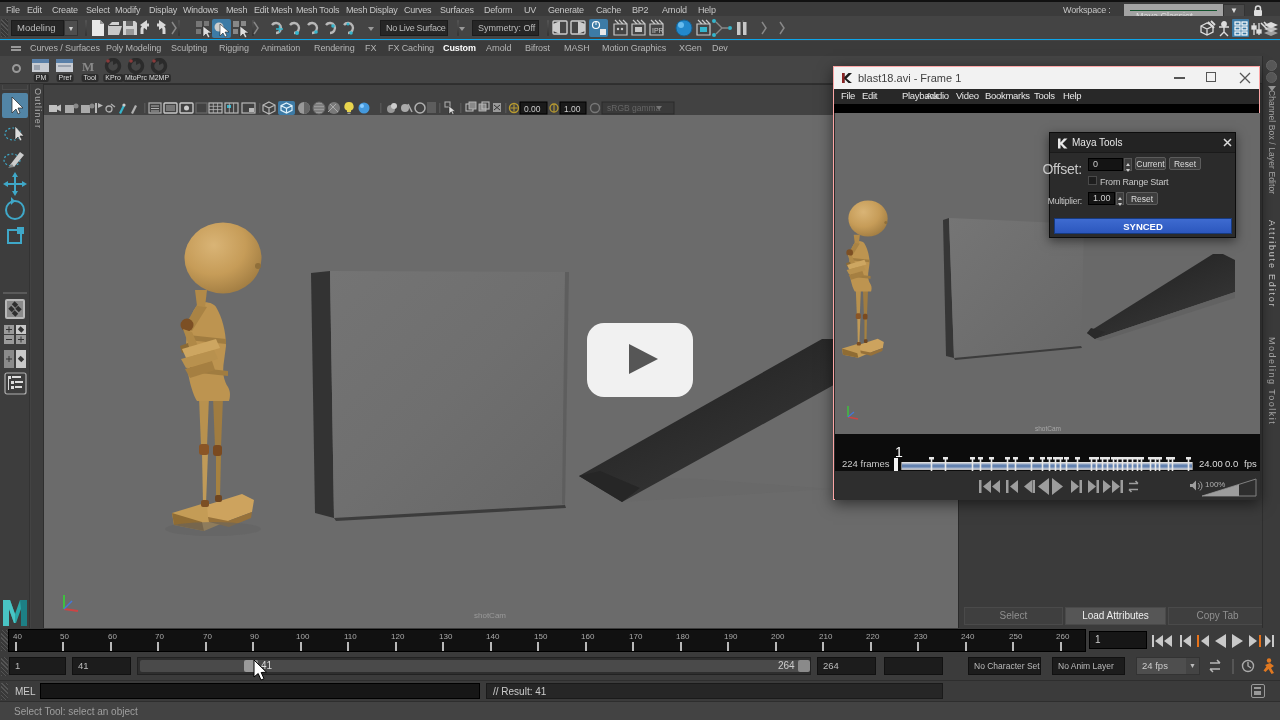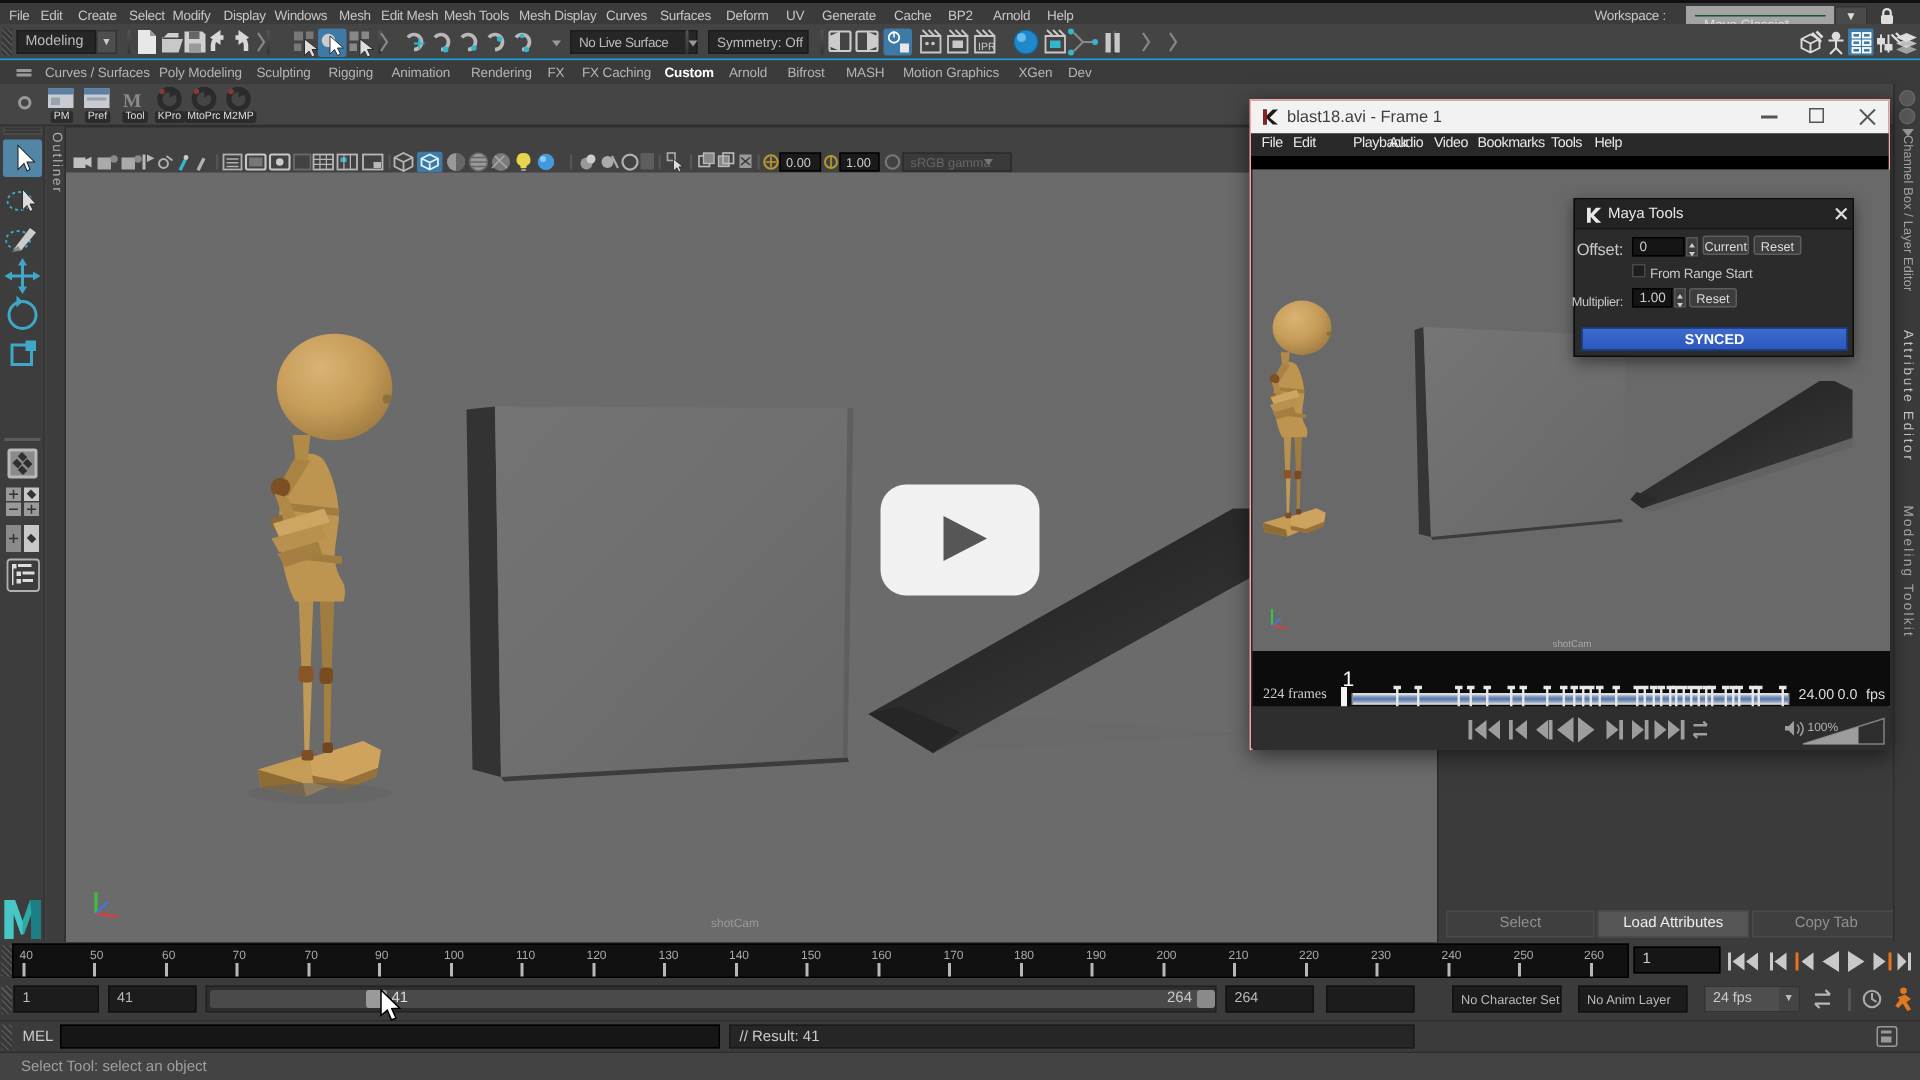--- a/index.html
+++ b/index.html
@@ -101,21 +101,21 @@
       </svg>
   </div>
 
   <div id="toolbar" class="abs">
     <div class="grip" style="left:1px;top:3px;height:18px;"></div>
     <div class="field" style="left:11px;top:4px;width:53px;height:16px;">Modeling</div>
     <div style="position:absolute;left:64px;top:4px;width:14px;height:16px;background:#4e4e4e;border:1px solid #333;color:#ccc;font-size:7px;text-align:center;line-height:15px;">▼</div>
     <div class="sep" style="left:83px"></div>
     <div class="sep" style="left:176px"></div>
     <div class="sep" style="left:250px"></div>
-    <div class="field" style="left:380px;top:4px;width:85px;height:16px;font-size:9px;letter-spacing:-0.3px;">No Live Surface</div>
+    <div class="field" style="left:380px;top:4px;width:68px;height:16px;font-size:9px;letter-spacing:-0.3px;">No Live Surface</div>
     <div class="sep" style="left:455px"></div>
     <div class="field" style="left:472px;top:4px;width:67px;height:16px;font-size:9px;">Symmetry: Off</div>
     <div class="sep" style="left:545px"></div>
     <div class="sep" style="left:604px"></div>
     <div class="sep" style="left:740px"></div>
     <svg width="1280" height="24" viewBox="0 16 1280 24" style="position:absolute;left:0;top:0;">
       <g>
         <path d="M92,20 L100,20 L104,24 L104,36 L92,36 Z" fill="#e8e8e8"></path>
           <path d="M100,20 L104,24 L100,24 Z" fill="#999"></path>
         <path d="M108,26 L112,22 L119,22 L119,25 L108,25 Z" fill="#d0d0d0"></path>
@@ -771,21 +771,21 @@
 
         <g transform="translate(843,402)">
           <line x1="4" y1="14" x2="4" y2="3" stroke="#3fbf3f" stroke-width="1.5"></line>
           <line x1="4" y1="14" x2="14" y2="16" stroke="#cc4444" stroke-width="1.5"></line>
           <line x1="4" y1="14" x2="10" y2="9" stroke="#4477dd" stroke-width="1.2"></line>
         </g>
         <text x="1034" y="430" font-size="6.5" fill="#a8a8a8">shotCam</text>
       </svg>
     </div>
     <div id="ftimeline">
-      <span style="position:absolute;left:7px;top:24px;font-size:9.5px;color:#ccc;font-family:Liberation Serif, serif;">224 frames</span>
+      <span style="position:absolute;left:7px;top:24px;font-size:9.5px;color:#ccc;">224 frames</span>
       <span style="position:absolute;left:60px;top:10px;font-size:14px;color:#fff;">1</span>
       <div style="position:absolute;left:66px;top:28px;width:292px;height:8px;background:linear-gradient(180deg,#dcdcde 0px,#dcdcde 1px,#93a7c6 2px,#5577aa 4px,#93a7c6 6px,#d0d0d4 7px,#a0a0a4 8px);border-left:1px solid #888;border-right:1px solid #888;"></div>
       <div style="position:absolute;left:59px;top:24px;width:4px;height:13px;background:#f4f4f4;"></div>
       <svg width="300" height="14" style="position:absolute;left:62px;top:23px;">
         <g fill="#e8e8e8">
           <path d="M32,0 h5 v2.5 h-1.7 v12 h-1.6 v-12 h-1.7 Z"></path>
             <path d="M46,0 h5 v2.5 h-1.7 v12 h-1.6 v-12 h-1.7 Z"></path>
           <path d="M73,0 h5 v2.5 h-1.7 v12 h-1.6 v-12 h-1.7 Z"></path>
             <path d="M81,0 h5 v2.5 h-1.7 v12 h-1.6 v-12 h-1.7 Z"></path>
             <path d="M92,0 h5 v2.5 h-1.7 v12 h-1.6 v-12 h-1.7 Z"></path>
@@ -853,21 +853,21 @@
     </div>
     <div id="mtools">
       <div style="position:absolute;left:0;top:0;width:100%;height:20px;background:#232323;border-bottom:1px solid #1a1a1a;"></div>
       <svg width="11" height="11" style="position:absolute;left:7px;top:5px;">
           <path d="M1,0.5 L3.5,0.5 L3.5,4.5 L7,0.5 L10.5,0.5 L5.5,5.5 L10.5,10.5 L7,10.5 L3.5,6.5 L3.5,10.5 L1,10.5 Z" fill="#e8e8e8"></path>
         </svg>
       <div style="position:absolute;left:22px;top:4px;color:#e8e8e8;font-size:10px;">Maya Tools</div>
       <svg width="9" height="9" style="position:absolute;left:173px;top:5px;">
           <path d="M1,1 L8,8 M8,1 L1,8" stroke="#ddd" stroke-width="1.5"></path>
         </svg>
-      <div class="mlabel" style="right:153px;top:28px;font-size:11px;margin-left:21px;">Offset:</div>
+      <div class="mlabel" style="right:153px;top:28px;font-size:14px;margin-left:21px;">Offset:</div>
       <div class="minput" style="left:38px;top:25px;width:35px;height:13px;line-height:11px;">0</div>
       <div style="position:absolute;left:74px;top:25px;width:8px;height:13px;background:#3d3d3d;border:1px solid #555;"><svg width="6" height="11">
             <path d="M3,1 L5,4 L1,4 Z M3,10 L5,7 L1,7 Z" fill="#ccc"></path>
           </svg></div>
       <div class="mbtn" style="left:85px;top:24px;width:31px;height:13px;line-height:12px;">Current</div>
       <div class="mbtn" style="left:119px;top:24px;width:32px;height:13px;line-height:12px;">Reset</div>
       <div style="position:absolute;left:38px;top:43px;width:9px;height:9px;background:#1e1e1e;border:1px solid #4a4a4a;"></div>
       <div class="mlabel" style="left:50px;top:44px;font-size:9px;">From Range Start</div>
       <div class="mlabel" style="right:153px;top:63px;">Multiplier:</div>
       <div class="minput" style="left:38px;top:59px;width:27px;height:13px;line-height:11px;">1.00</div>

